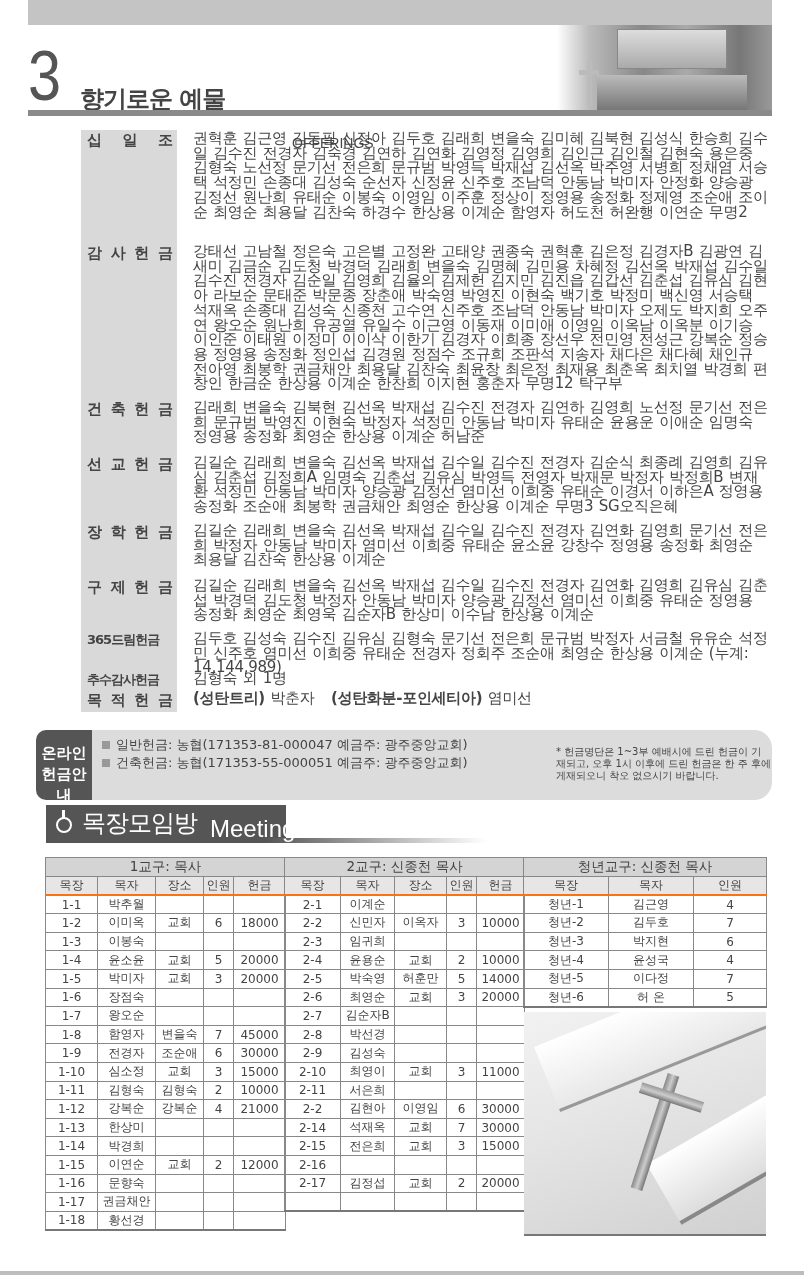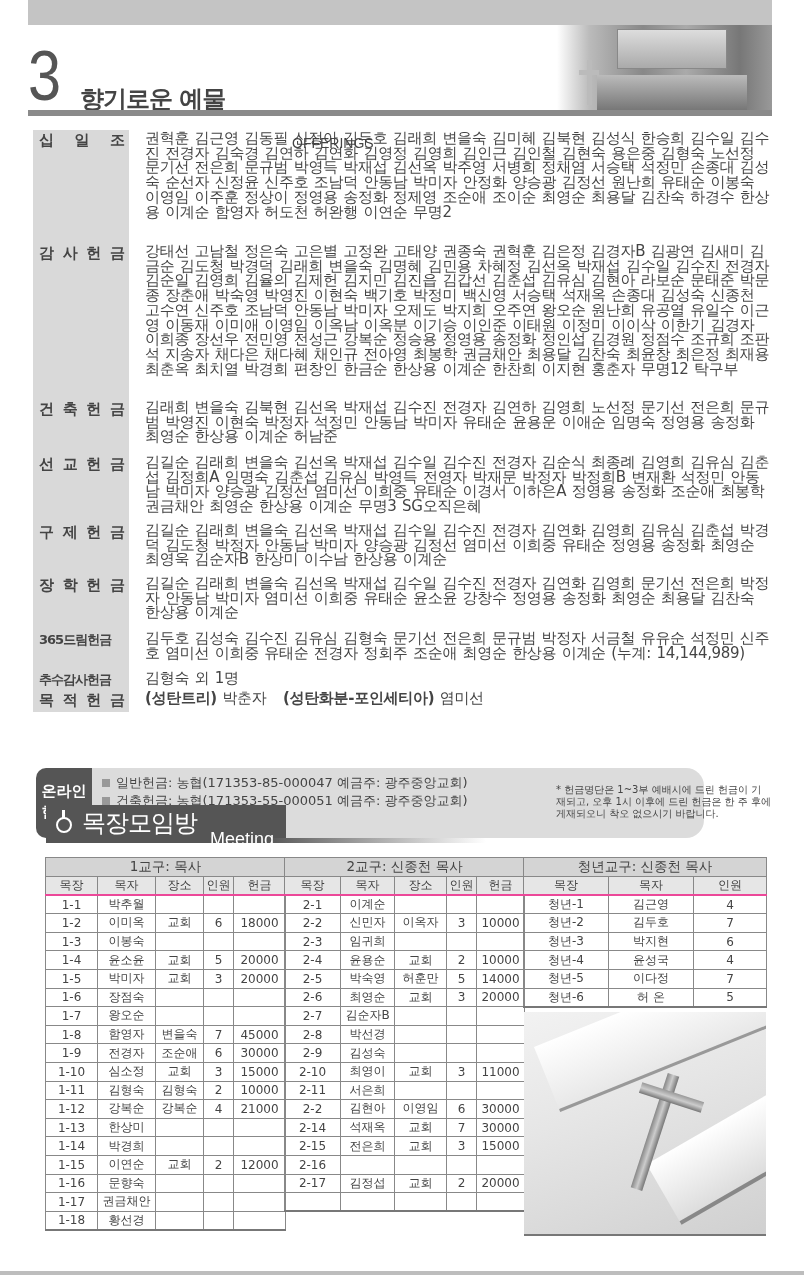--- a/index.html
+++ b/index.html
@@ -14,43 +14,43 @@
   .header .photo { position: absolute; right: 0; top: 0; width: 215px; height: 85px;
      background: linear-gradient(90deg, #fff 0%, #bbb 15%, #888 40%, #aaa 60%, #777 85%, #999 100%); }
   .photo .screen { position:absolute; left: 60px; top: 4px; width: 110px; height: 40px; background: linear-gradient(#ddd,#aaa); border: 1px solid #888; }
   .photo .stage { position:absolute; left: 40px; top: 50px; width: 150px; height: 35px; background: linear-gradient(#bbb,#777); }
   .photo .cross-v { position:absolute; left: 30px; top: 35px; width: 5px; height: 45px; background:#bbb; }
   .photo .cross-h { position:absolute; left: 22px; top: 45px; width: 20px; height: 5px; background:#bbb; }
   .header-rule { position: absolute; left: 28px; top: 110px; width: 744px; height: 6px; background: #8a8a8a; }
 
   .offerings { position: absolute; left: 33px; top: 130px; width: 739px; }
   .off-row { display: flex; }
-  .off-label { width: 96px; flex: none; background: #d9d9d9; font-weight: bold; font-size: 15px; color: #444; padding: 2px 4px 0 6px; line-height: 16px; text-align: justify; text-align-last: justify; }
+  .off-label { width: 96px; flex: none; background: #d9d9d9; font-weight: bold; font-size: 15px; color: #444; padding: 2px 4px 0 6px; line-height: 16px; text-align: justify; text-align-last: justify; margin-left: 48px; }
   .off-label.tight { font-size: 13px; letter-spacing: -1px; }
   .off-names { flex: 1; padding-left: 16px; font-size: 15px; line-height: 14.7px; color: #444; letter-spacing: -0.3px; word-spacing: 1px; padding-top: 1px; }
   .off-names span.b { font-weight: bold; }
 
-  .online { position: absolute; left: 36px; top: 768px; width: 668px; height: 70px; background: #dcdcdc; border-radius: 18px; }
+  .online { position: absolute; left: 36px; top: 730px; width: 736px; height: 70px; background: #dcdcdc; border-radius: 18px; }
   .online .tag { position: absolute; left: 0; top: 0; width: 56px; height: 70px; background: #555; border-radius: 10px 0 0 10px; color: #fff; font-weight: bold; font-size: 15px; text-align: center; line-height: 21px; padding-top: 13px; }
   .online .accts { position: absolute; left: 66px; top: 6px; font-size: 13px; color: #444; line-height: 18px; }
   .online .accts .sq { display: inline-block; width: 8px; height: 8px; background: #999; margin-right: 6px; }
   .online .note { position: absolute; left: 520px; top: 16px; width: 215px; font-size: 10px; color: #444; line-height: 12px; }
 
   .meet-head { position: absolute; left: 46px; top: 805px; width: 440px; height: 40px; }
   .meet-head .bar { position: absolute; left: 0; top: 0; width: 240px; height: 35px; background: #555; }
   .meet-head .under { position: absolute; left: 0; top: 33px; width: 440px; height: 5px; background: linear-gradient(90deg, #555 0%, #555 50%, #fff 100%); }
   .meet-head .ring { position: absolute; left: 10px; top: 12px; width: 16px; height: 16px; border: 2.5px solid #fff; border-radius: 50%; }
   .meet-head .ring::before { content: ""; position: absolute; left: 4px; top: -9px; width: 2.5px; height: 8px; background: #fff; }
   .meet-head .t { position: absolute; left: 36px; top: 2px; color: #fff; font-size: 24px; font-weight: normal; letter-spacing: -1px; }
-  .meet-head .en { position: absolute; left: 164px; top: 10px; color: #fff; font-family: "Liberation Sans", sans-serif; font-size: 18px; margin-top: 14px; }
+  .meet-head .en { position: absolute; left: 164px; top: 10px; color: #fff; font-family: "Liberation Sans", sans-serif; font-size: 24px; }
 
   table.mt { position: absolute; top: 857px; border-collapse: collapse; font-size: 12px; color: #444; table-layout: fixed; }
   table.mt td, table.mt th { border: 1px solid #888; height: 18.6px; text-align: center; font-weight: normal; padding: 0; white-space: nowrap; overflow: hidden; }
   table.mt th.grp { background: #d4d4d4; font-size: 13.5px; height: 19px; }
-  table.mt tr.colh th { background: #e6e6e6; border-bottom: 2px solid #ec4899; }
+  table.mt tr.colh th { background: #e6e6e6; border-bottom: 2px solid #f97316; }
   table.mt tr:last-child td { border-bottom: 2px solid #777; }
   #t1 { left: 45px; width: 240px; padding-left: 28px; }
   #t2 { left: 284px; width: 240px; }
   #t3 { left: 523px; width: 243px; }
 
   .bible { position: absolute; left: 524px; top: 1012px; width: 242px; height: 224px;
      background: linear-gradient(160deg, #f2f2f2 0%, #e6e6e6 40%, #d0d0d0 100%); border-bottom: 2px solid #777; overflow: hidden; }
   .bible .page1 { position:absolute; left: 10px; top: 35px; width: 260px; height: 70px; background: linear-gradient(#fff,#e8e8e8); transform: rotate(-22deg); transform-origin: left top; border-bottom: 3px solid #999; }
   .bible .page2 { position:absolute; left: 130px; top: 110px; width: 150px; height: 70px; background: linear-gradient(#fff,#ddd); transform: rotate(-30deg); border-bottom: 4px solid #888; }
   .bible .cv { position:absolute; left: 125px; top: 60px; width: 12px; height: 120px; background: linear-gradient(90deg,#888,#ccc,#777); transform: rotate(18deg); }
@@ -86,27 +86,27 @@
     <div class="off-names">강태선 고남철 정은숙 고은별 고정완 고태양 권종숙 권혁훈 김은정 김경자B 김광연 김새미 김금순 김도청 박경덕 김래희 변을숙 김명혜 김민용 차혜정 김선옥 박재섭 김수일 김수진 전경자 김순일 김영희 김율의 김제헌 김지민 김진읍 김갑선 김춘섭 김유심 김현아 라보순 문태준 박문종 장춘애 박숙영 박영진 이현숙 백기호 박정미 백신영 서승택 석재옥 손종대 김성숙 신종천 고수연 신주호 조남덕 안동남 박미자 오제도 박지희 오주연 왕오순 원난희 유공열 유일수 이근영 이동재 이미애 이영임 이옥남 이옥분 이기승 이인준 이태원 이정미 이이삭 이한기 김경자 이희종 장선우 전민영 전성근 강복순 정승용 정영용 송정화 정인섭 김경원 정점수 조규희 조판석 지송자 채다은 채다혜 채인규 전아영 최봉학 권금채안 최용달 김찬숙 최윤창 최은정 최재용 최춘옥 최치열 박경희 편창인 한금순 한상용 이계순 한찬희 이지현 홍춘자 무명12 탁구부</div>
   </div>
   <div class="off-row" style="height:55px">
     <div class="off-label">건 축 헌 금</div>
     <div class="off-names">김래희 변을숙 김북현 김선옥 박재섭 김수진 전경자 김연하 김영희 노선정 문기선 전은희 문규범 박영진 이현숙 박정자 석정민 안동남 박미자 유태순 윤용운 이애순 임명숙 정영용 송정화 최영순 한상용 이계순 허남준</div>
   </div>
   <div class="off-row" style="height:68px">
     <div class="off-label">선 교 헌 금</div>
     <div class="off-names">김길순 김래희 변을숙 김선옥 박재섭 김수일 김수진 전경자 김순식 최종례 김영희 김유심 김춘섭 김정희A 임명숙 김춘섭 김유심 박영득 전영자 박재문 박정자 박정희B 변재환 석정민 안동남 박미자 양승광 김정선 염미선 이희중 유태순 이경서 이하은A 정영용 송정화 조순애 최봉학 권금채안 최영순 한상용 이계순 무명3 SG오직은혜</div>
   </div>
+  <div class="off-row" style="height:55px">
+    <div class="off-label">장 학 헌 금</div>
+    <div class="off-names">김길순 김래희 변을숙 김선옥 박재섭 김수일 김수진 전경자 김연화 김영희 문기선 전은희 박정자 안동남 박미자 염미선 이희중 유태순 윤소윤 강창수 정영용 송정화 최영순 최용달 김찬숙 한상용 이계순</div>
+  </div>
   <div class="off-row" style="height:53px">
     <div class="off-label">구 제 헌 금</div>
     <div class="off-names">김길순 김래희 변을숙 김선옥 박재섭 김수일 김수진 전경자 김연화 김영희 김유심 김춘섭 박경덕 김도청 박정자 안동남 박미자 양승광 김정선 염미선 이희중 유태순 정영용 송정화 최영순 최영욱 김순자B 한상미 이수남 한상용 이계순</div>
-  </div>
-  <div class="off-row" style="height:55px">
-    <div class="off-label">장 학 헌 금</div>
-    <div class="off-names">김길순 김래희 변을숙 김선옥 박재섭 김수일 김수진 전경자 김연화 김영희 문기선 전은희 박정자 안동남 박미자 염미선 이희중 유태순 윤소윤 강창수 정영용 송정화 최영순 최용달 김찬숙 한상용 이계순</div>
   </div>
   <div class="off-row" style="height:40px">
     <div class="off-label tight">365드림헌금</div>
     <div class="off-names">김두호 김성숙 김수진 김유심 김형숙 문기선 전은희 문규범 박정자 서금철 유유순 석정민 신주호 염미선 이희중 유태순 전경자 정회주 조순애 최영순 한상용 이계순 (누계: 14,144,989)</div>
   </div>
   <div class="off-row" style="height:20px">
     <div class="off-label tight">추수감사헌금</div>
     <div class="off-names">김형숙 외 1명</div>
   </div>
   <div class="off-row" style="height:22px">
@@ -119,21 +119,21 @@
     </div>
   </div>
 </div>
 
 <div class="online">
   <div class="tag">
     <div>온라인</div>
     <div>헌금안내</div>
   </div>
   <div class="accts">
-    <div><span class="sq"></span><span>일반헌금: 농협(171353-85-000047   예금주: 광주중앙교회)</span></div>
+    <div><span class="sq"></span><span>일반헌금: 농협(171353-81-000047   예금주: 광주중앙교회)</span></div>
     <div><span class="sq"></span><span>건축헌금: 농협(171353-55-000051   예금주: 광주중앙교회)</span></div>
   </div>
   <div class="note">* 헌금명단은 1~3부 예배시에 드린 헌금이 기재되고, 오후 1시 이후에 드린 헌금은 한 주 후에 게재되오니 착오 없으시기 바랍니다.</div>
 </div>
 
 <div class="meet-head">
   <div class="bar"></div>
   <div class="under"></div>
   <div class="ring"></div>
   <div class="t">목장모임방</div>

